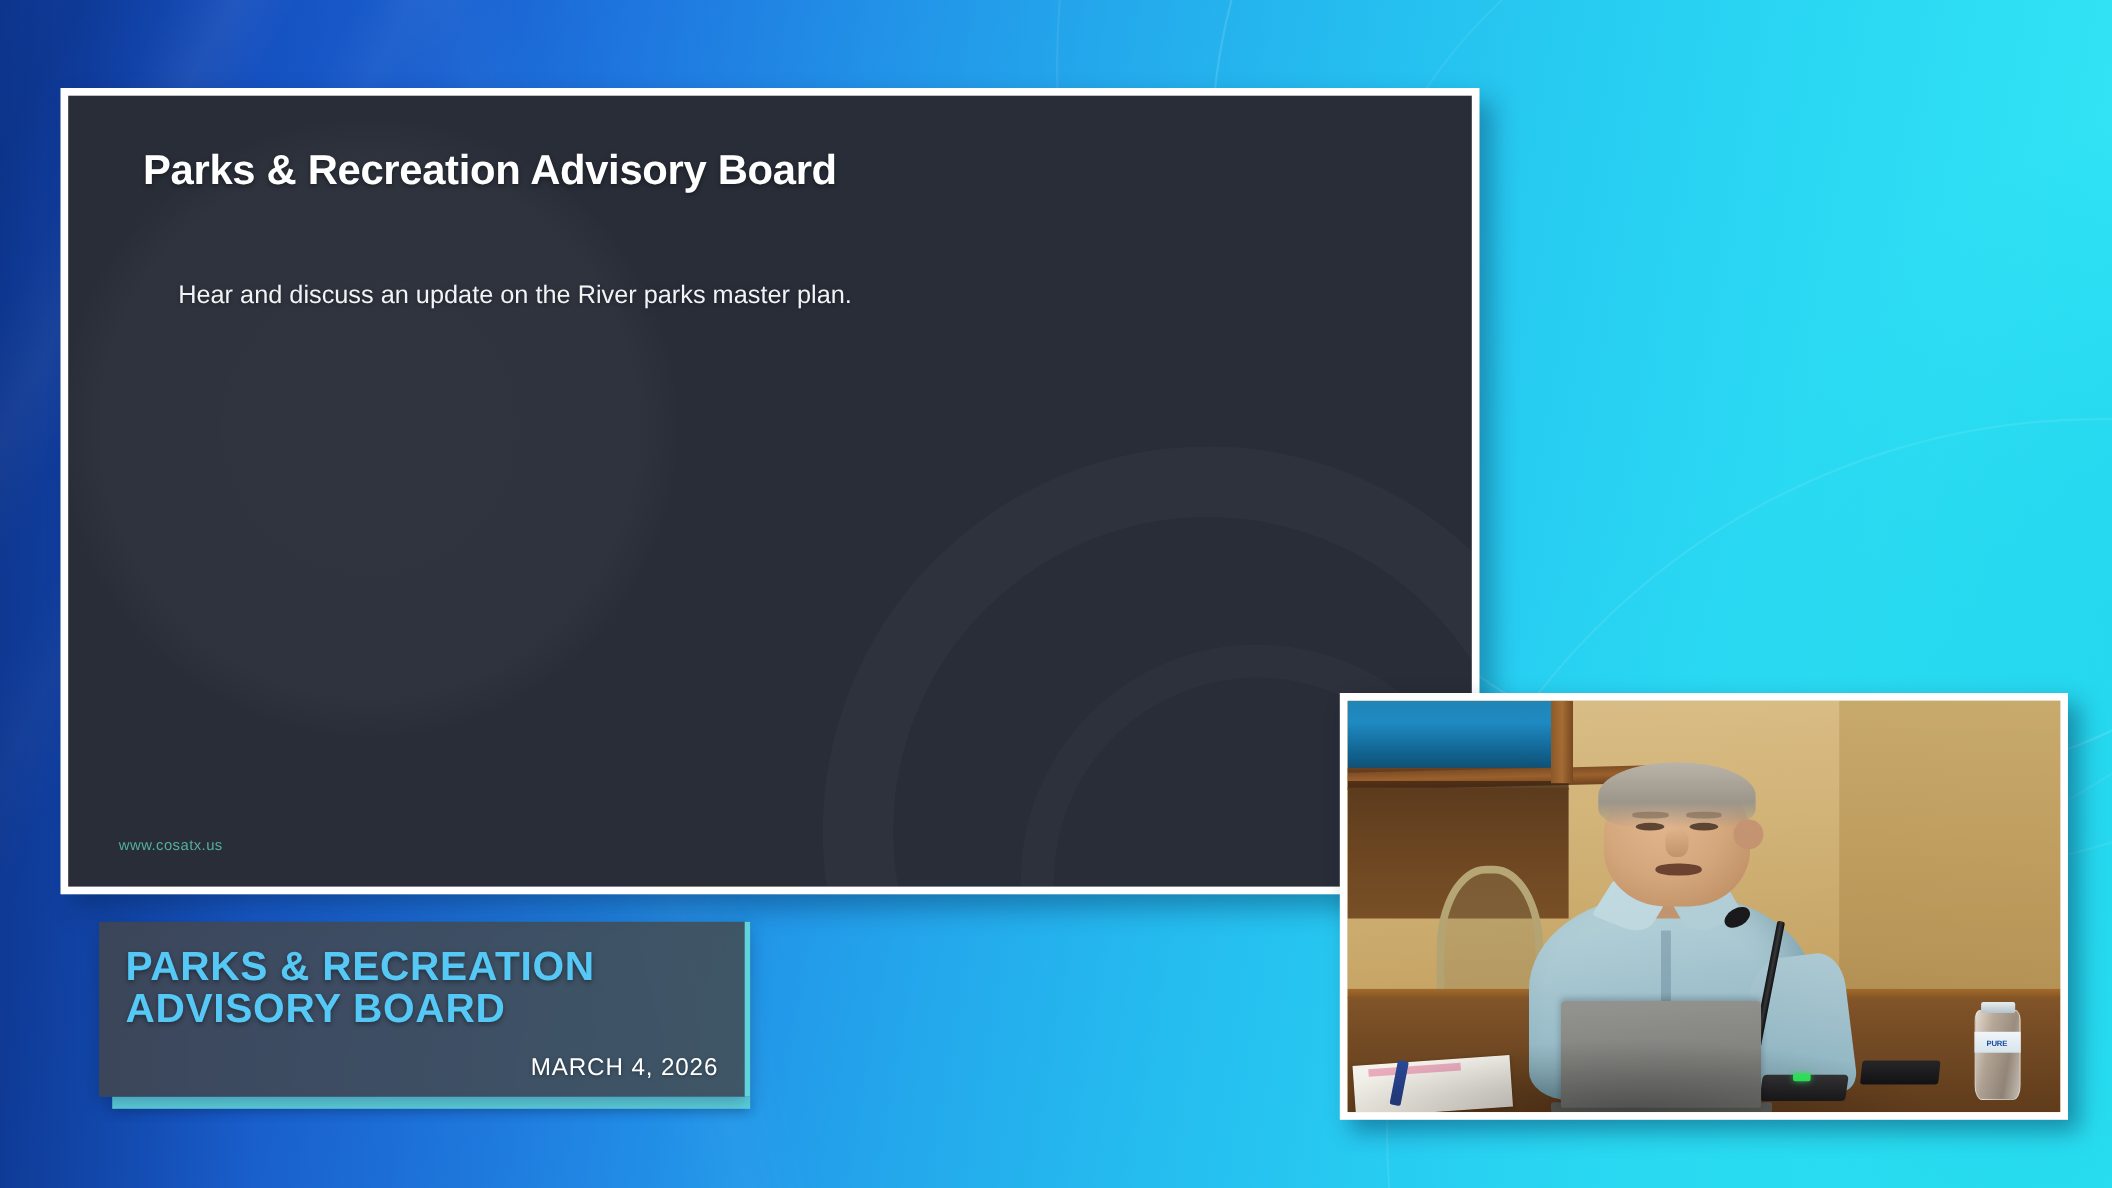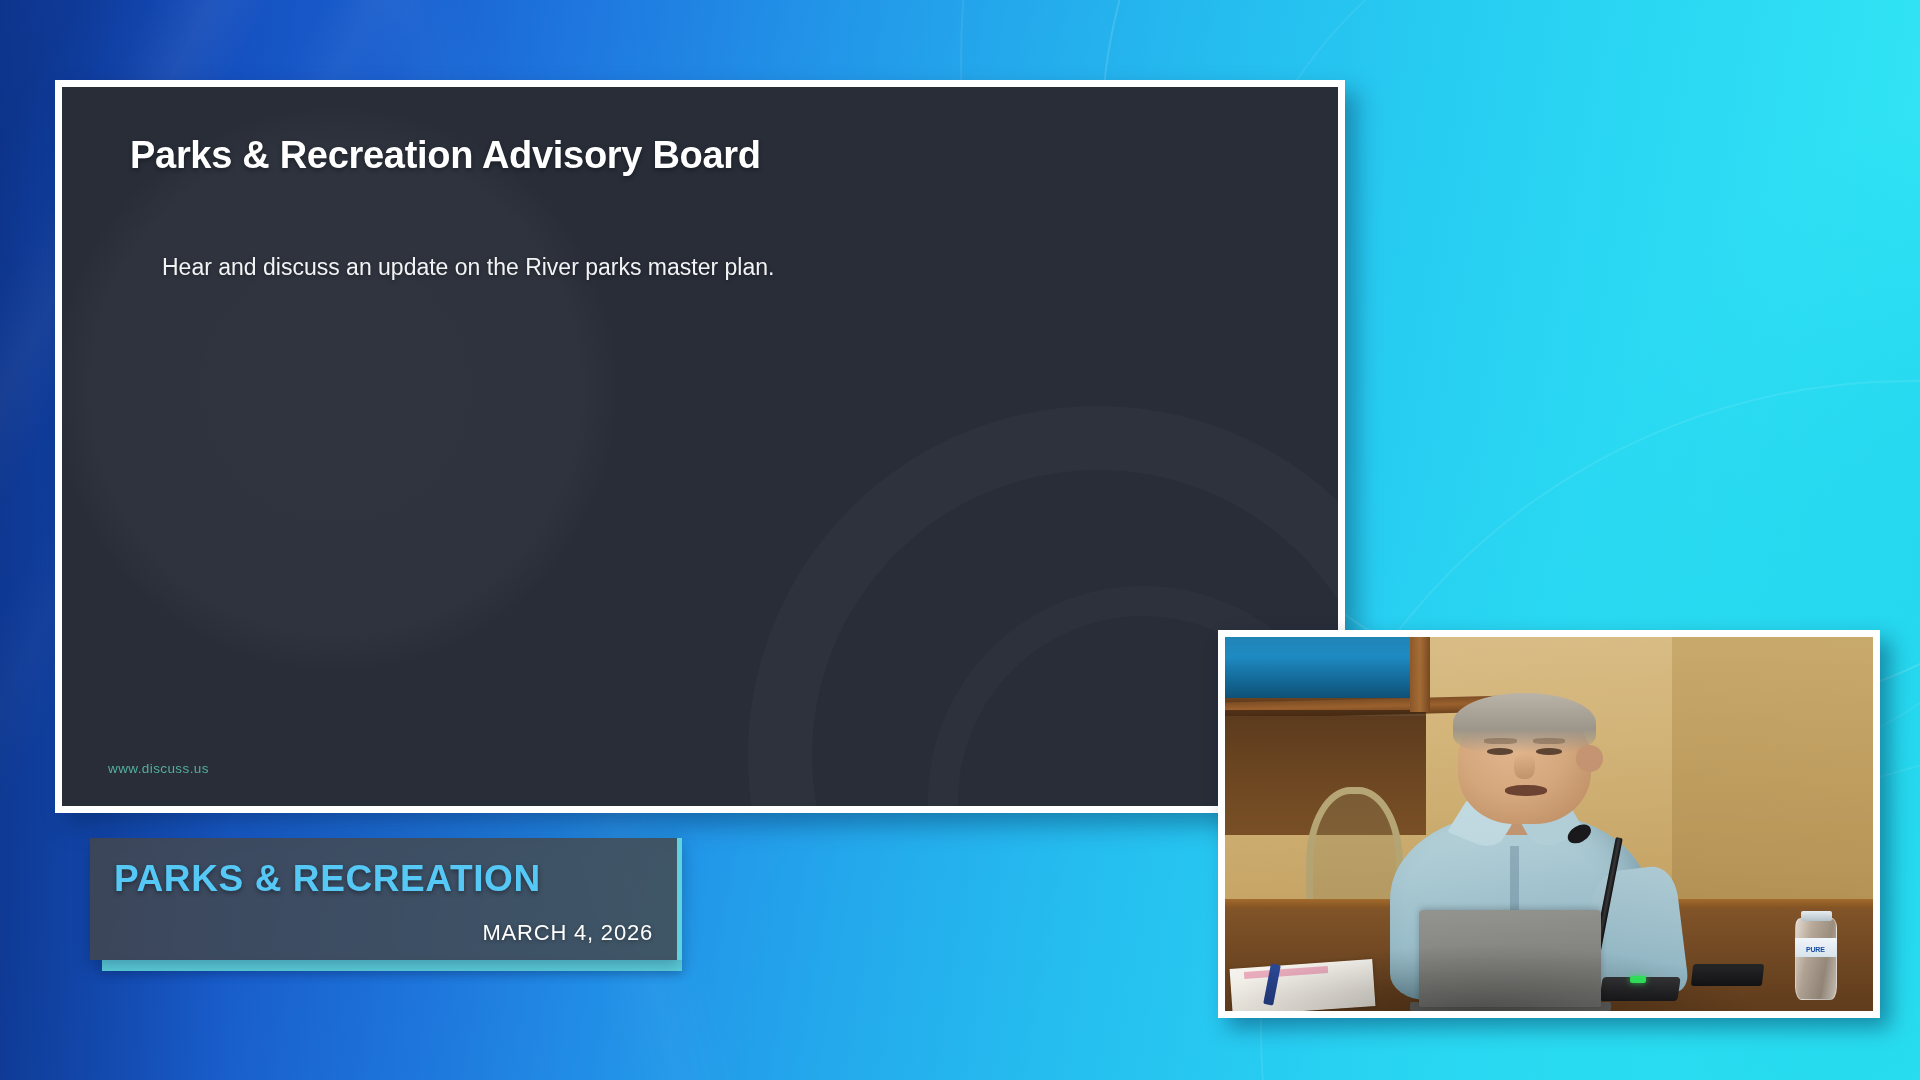--- a/index.html
+++ b/index.html
@@ -408,29 +408,30 @@
     <div id="slide-canvas">
 
       <div class="slide-deco circle-tl"></div>
       <div class="slide-deco ring-br"></div>
       <div class="slide-deco ring-br2"></div>
 
       <div id="slide-title">Parks &amp; Recreation Advisory Board</div>
 
       <div id="slide-body">Hear and discuss an update on the River parks master plan.</div>
 
-      <div id="slide-url">www.discuss.us</div>
+      <div id="slide-url">www.cosatx.us</div>
 
     </div>
   </div>
 
   <div id="lower-third">
     <div id="lower-third-box">
       <div id="lower-third-heading">
         <div>PARKS &amp; RECREATION</div>
+        <div>ADVISORY BOARD</div>
       </div>
       <div id="lower-third-date">MARCH 4, 2026</div>
     </div>
     <div id="lower-third-accent"></div>
   </div>
 
   <div id="video-inset">
     <div id="video-feed">
 
       <div class="room-wall"></div>

